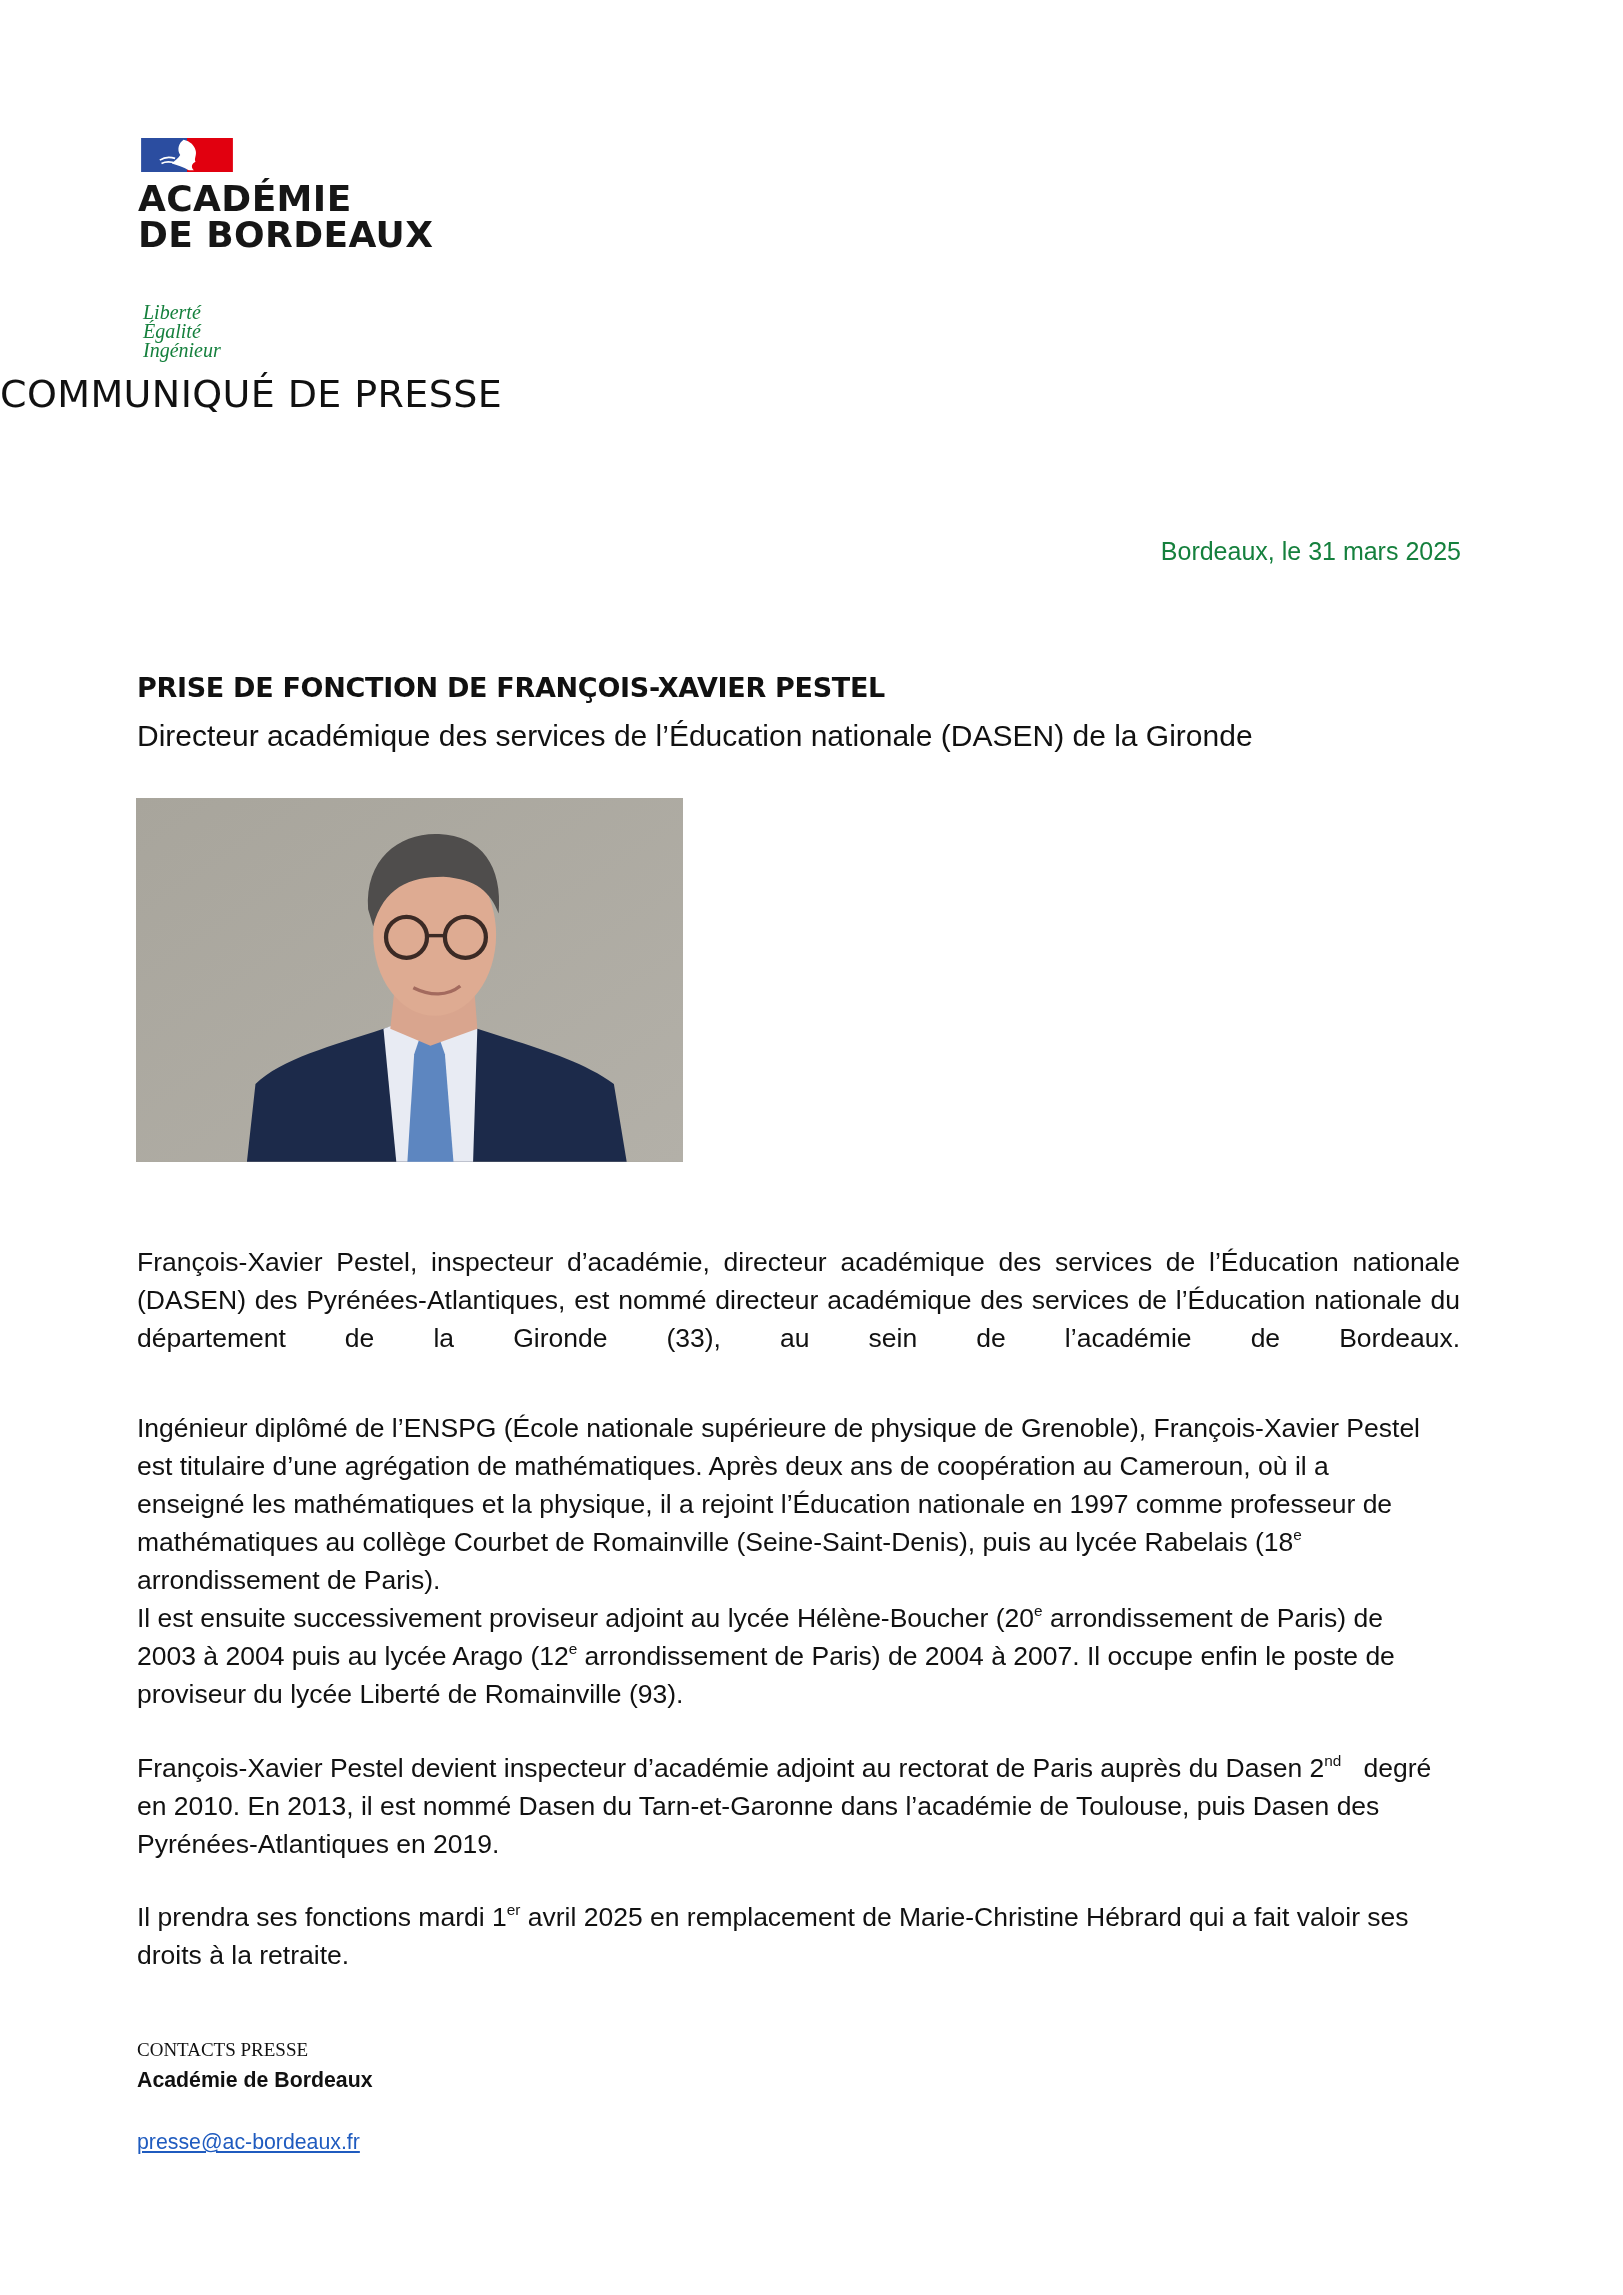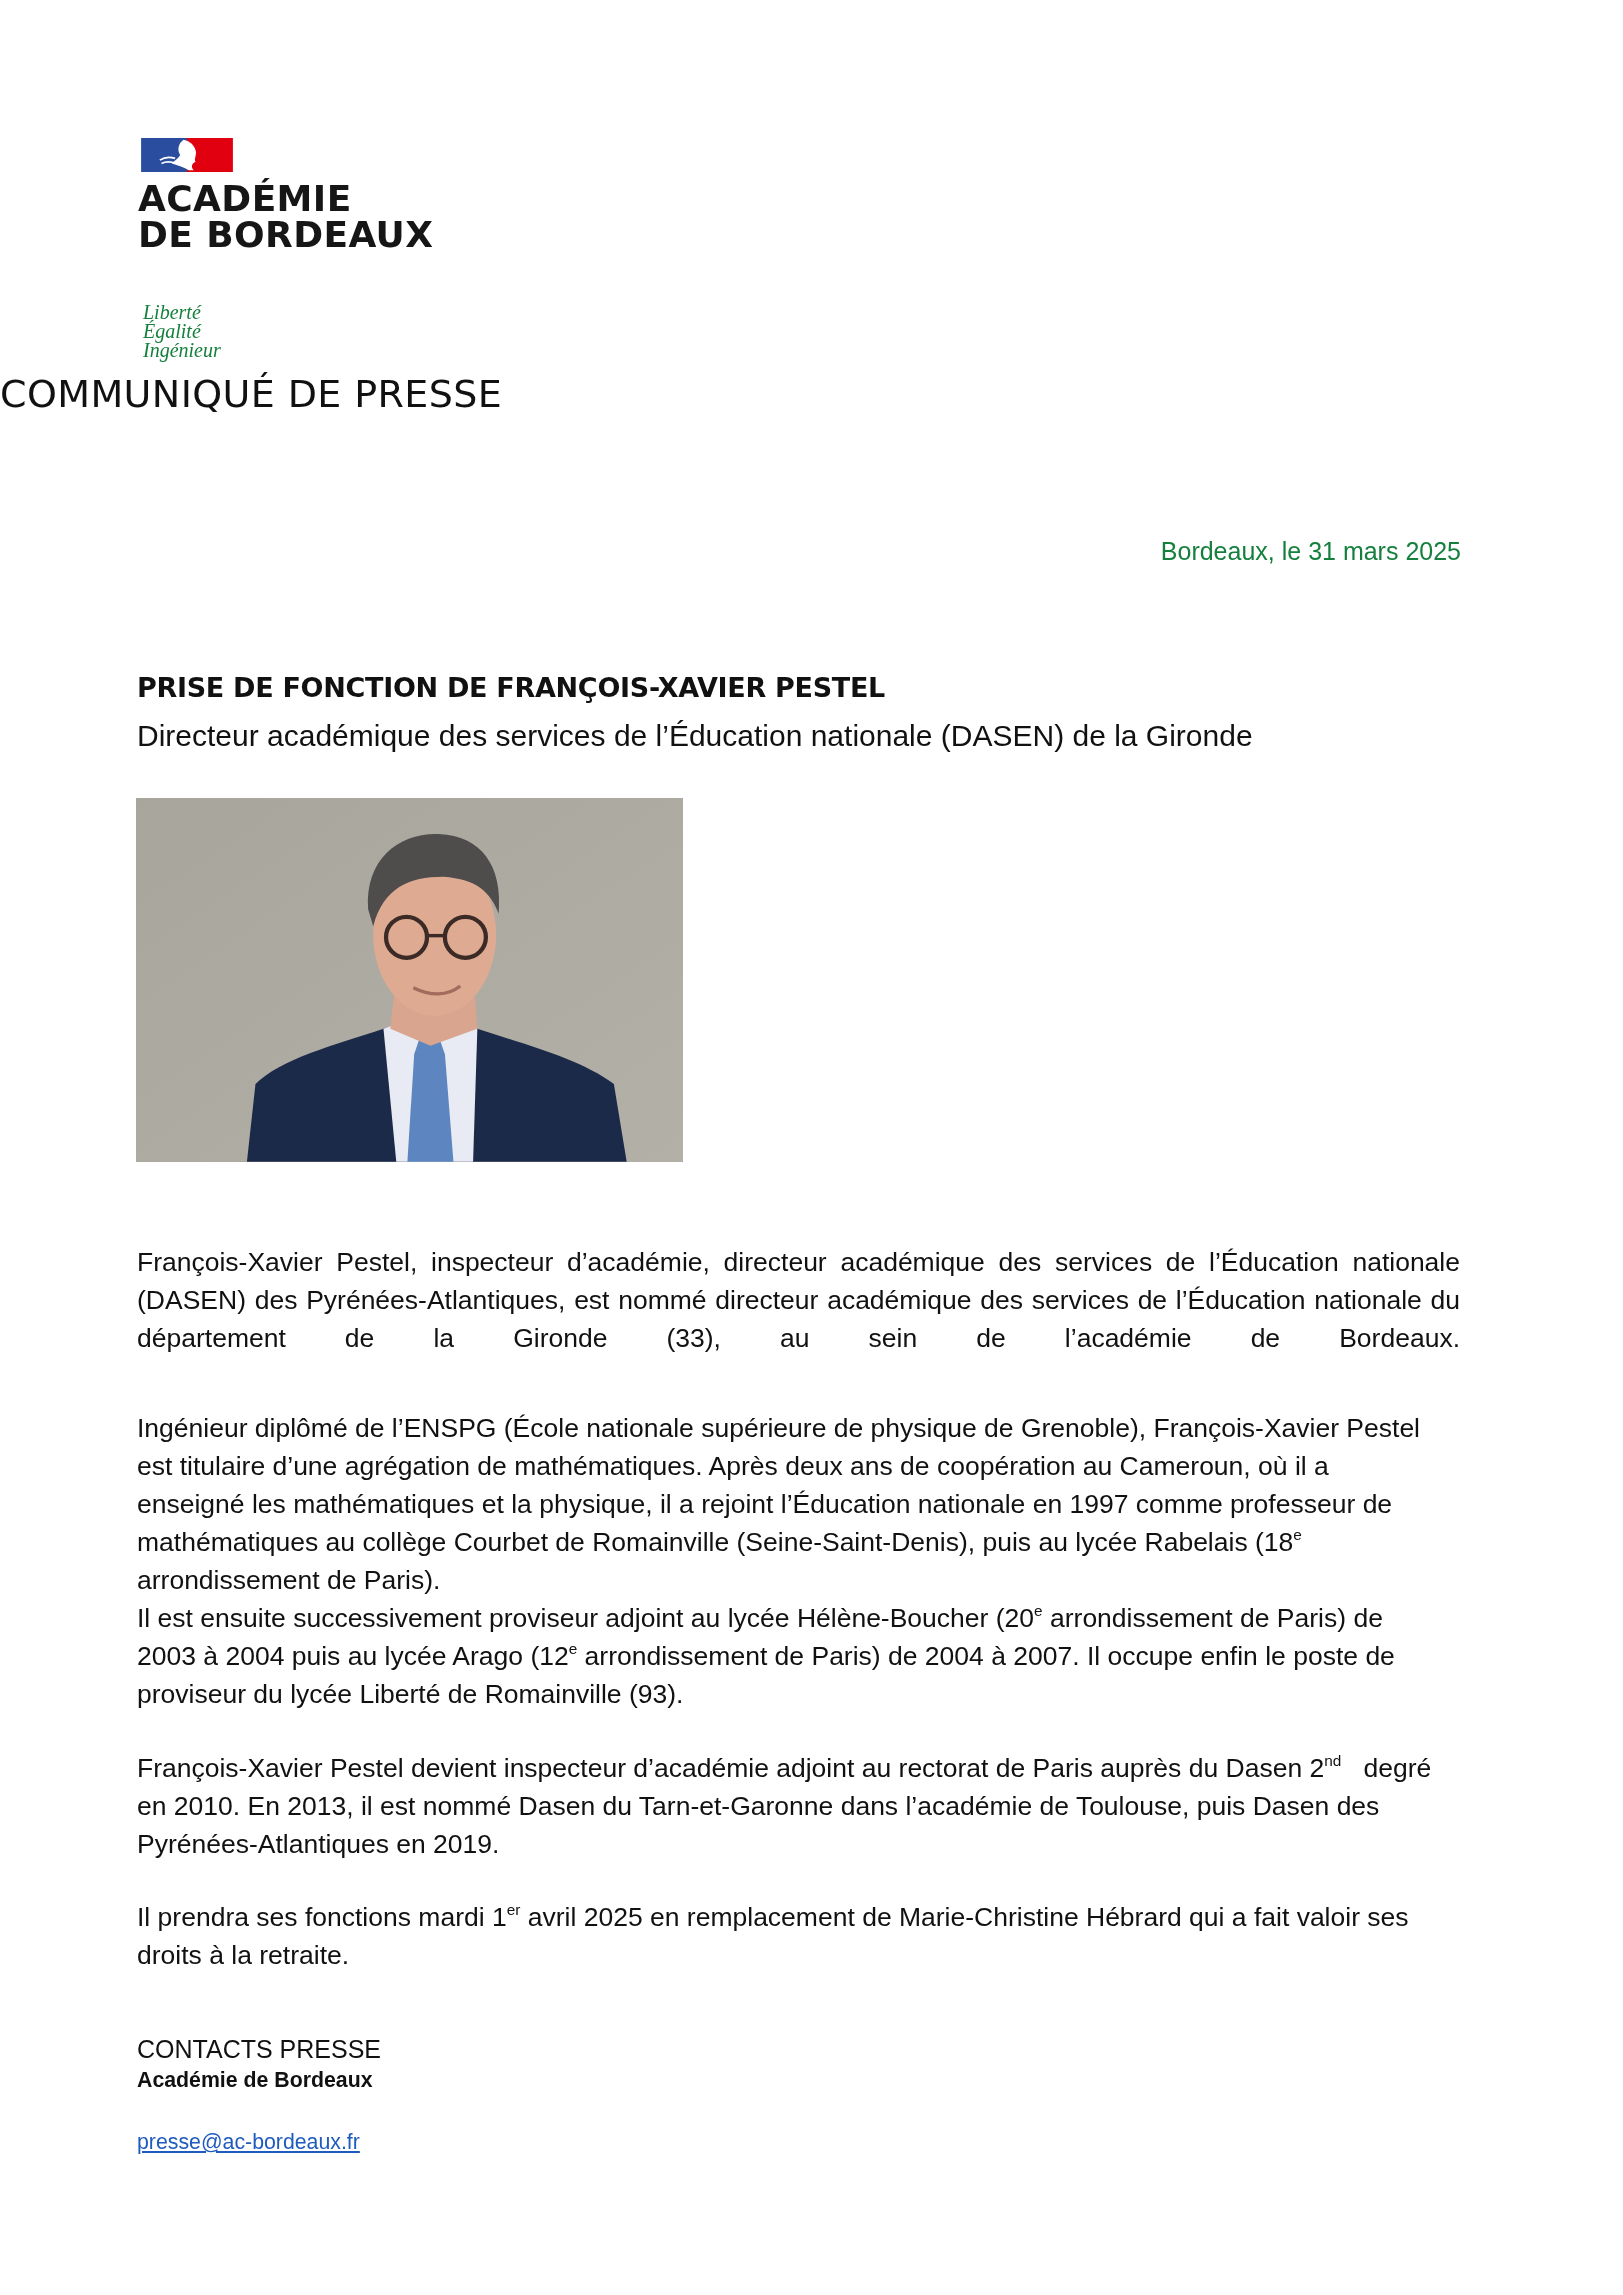--- a/index.html
+++ b/index.html
@@ -34,21 +34,21 @@
 
   .photo { left: 136px; top: 798px; width: 547px; height: 364px; overflow: hidden; background: #a9a69e; }
 
   .body-text { left: 137px; width: 1323px; font-size: 26.5px; line-height: 38px; color: #111; }
   .body-text p { margin: 0; }
   .justify { text-align: justify; }
   .justify::after { content: ""; display: inline-block; width: 100%; }
   sup { font-size: 15.4px; line-height: 0; vertical-align: 11px; }
 
   .contacts { left: 137px; top: 2034px; font-size: 21.3px; line-height: 31px; color: #111; }
-  .contacts .caps { font-size: 25px; }
+  .contacts .caps { font-size: 19px; font-family: Liberation Serif, serif; }
   .contacts b { font-weight: bold; }
   .contacts a { color: #1f5bbf; text-decoration: underline; }
 </style>
 </head>
 <body>
 
 <div class="abs marianne">
   <svg width="92" height="34" viewBox="0 0 108 40">
     <rect x="0" y="0" width="54" height="40" fill="#2b4da0"></rect>
     <rect x="54" y="0" width="54" height="40" fill="#e1000f"></rect>

